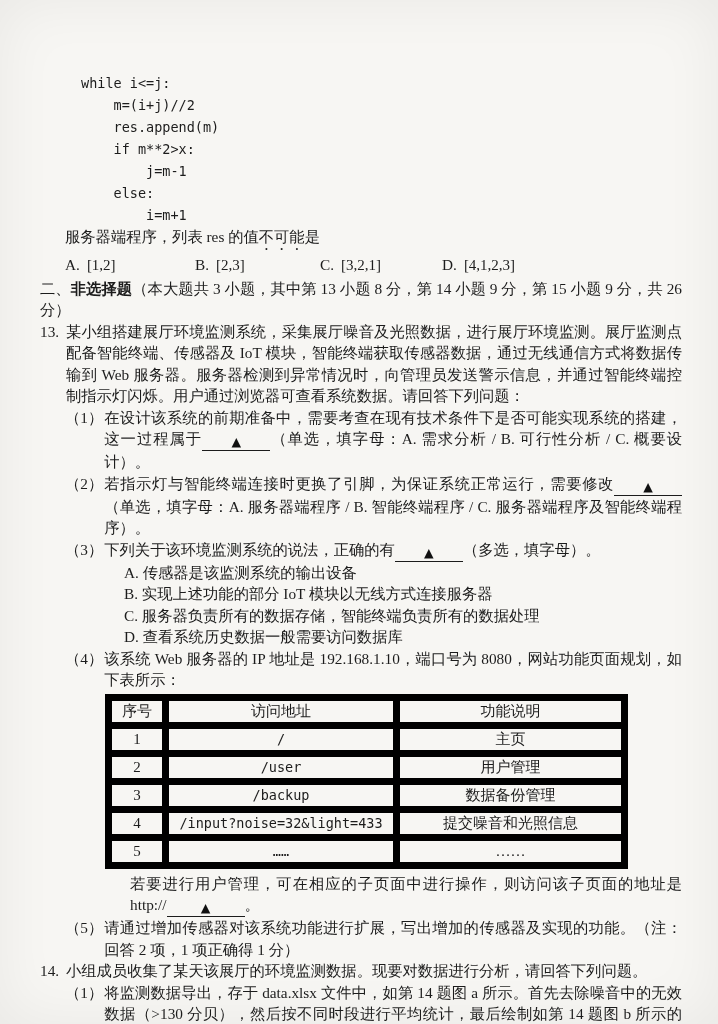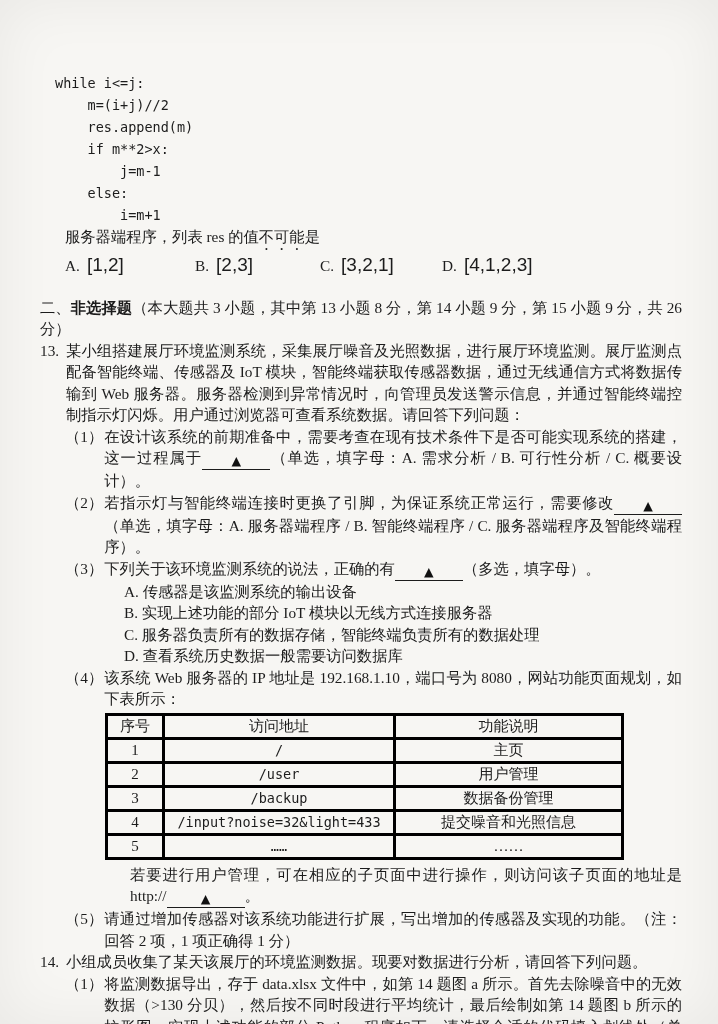--- a/index.html
+++ b/index.html
@@ -11,32 +11,32 @@
     box-shadow: inset 0 0 60px rgba(0,0,0,0.06);
     box-sizing: border-box;
     padding: 72px 36px 42px 40px;
     display: flex; flex-direction: column;
     font-family: "Liberation Serif", "DejaVu Serif", serif;
     font-size: 15.3px; line-height: 21.5px;
     color: #1c1c1c;
     text-align: justify;
     overflow: hidden;
   }
-  .code { margin-left: 15px; font-family: "DejaVu Sans Mono", "Liberation Mono", monospace; font-size: 13.5px; line-height: 22px; }
+  .code { margin-left: 41px; font-family: "DejaVu Sans Mono", "Liberation Mono", monospace; font-size: 13.5px; line-height: 22px; }
   .code-line { white-space: pre; }
   .stem { margin-left: 25px; }
   .emph {
     -webkit-text-emphasis: filled dot; -webkit-text-emphasis-position: under;
     text-emphasis: filled dot; text-emphasis-position: under right;
   }
   .choices { margin-left: 25px; display: grid; grid-template-columns: 130px 125px 122px auto; }
   .choice { white-space: nowrap; }
   .choice-label { margin-right: 7px; }
-  .mono { font-family: Liberation Sans, sans-serif; font-size: 19px; }
-  .sechead { margin-top: 20px; }
+  .mono { font-family: Liberation Serif, serif; font-size: 15px; }
+  .sechead { margin-top: 1px; }
   .sectitle { font-family: "Liberation Sans", "DejaVu Sans", sans-serif; font-weight: 700; }
   .item { display: flex; }
   .item > .inum { flex: 0 0 26px; }
   .item > .ibody { flex: 1; }
   .sub { margin-left: 25px; display: flex; }
   .sub > .snum { flex: 0 0 auto; min-width: 33px; padding-right: 1px; }
   .sub > .sbody { flex: 1; }
   .optline { margin-left: 84px; }
   .note { margin-left: 55px; }
   .followup { margin-left: 90px; }
@@ -45,21 +45,21 @@
     border-bottom: 1.6px solid #1c1c1c;
     text-align: center; vertical-align: -2px;
     height: 17px; line-height: 16px;
   }
   .blank.wide { min-width: 72px; }
   .tri { font-family: "DejaVu Sans", sans-serif; font-size: 12.5px; color: #111; }
   .tablewrap { margin: 3px 0 4px 65px; }
   table { border-collapse: collapse; width: 516px; table-layout: fixed; }
   col.c0 { width: 57px; } col.c1 { width: 231px; } col.c2 { width: 228px; }
   th, td {
-    border: 3px solid #000000; height: 21px; padding: 0 3px;
+    border: 7px solid #000000; height: 21px; padding: 0 3px;
     text-align: center; font-weight: normal; font-size: 15px; line-height: 19px;
     overflow: hidden; white-space: nowrap;
   }
   td.mono-cell { font-family: "DejaVu Sans Mono", "Liberation Mono", monospace; font-size: 13.5px; }
 </style>
 </head>
 <body>
 
 <div class="page">
 

